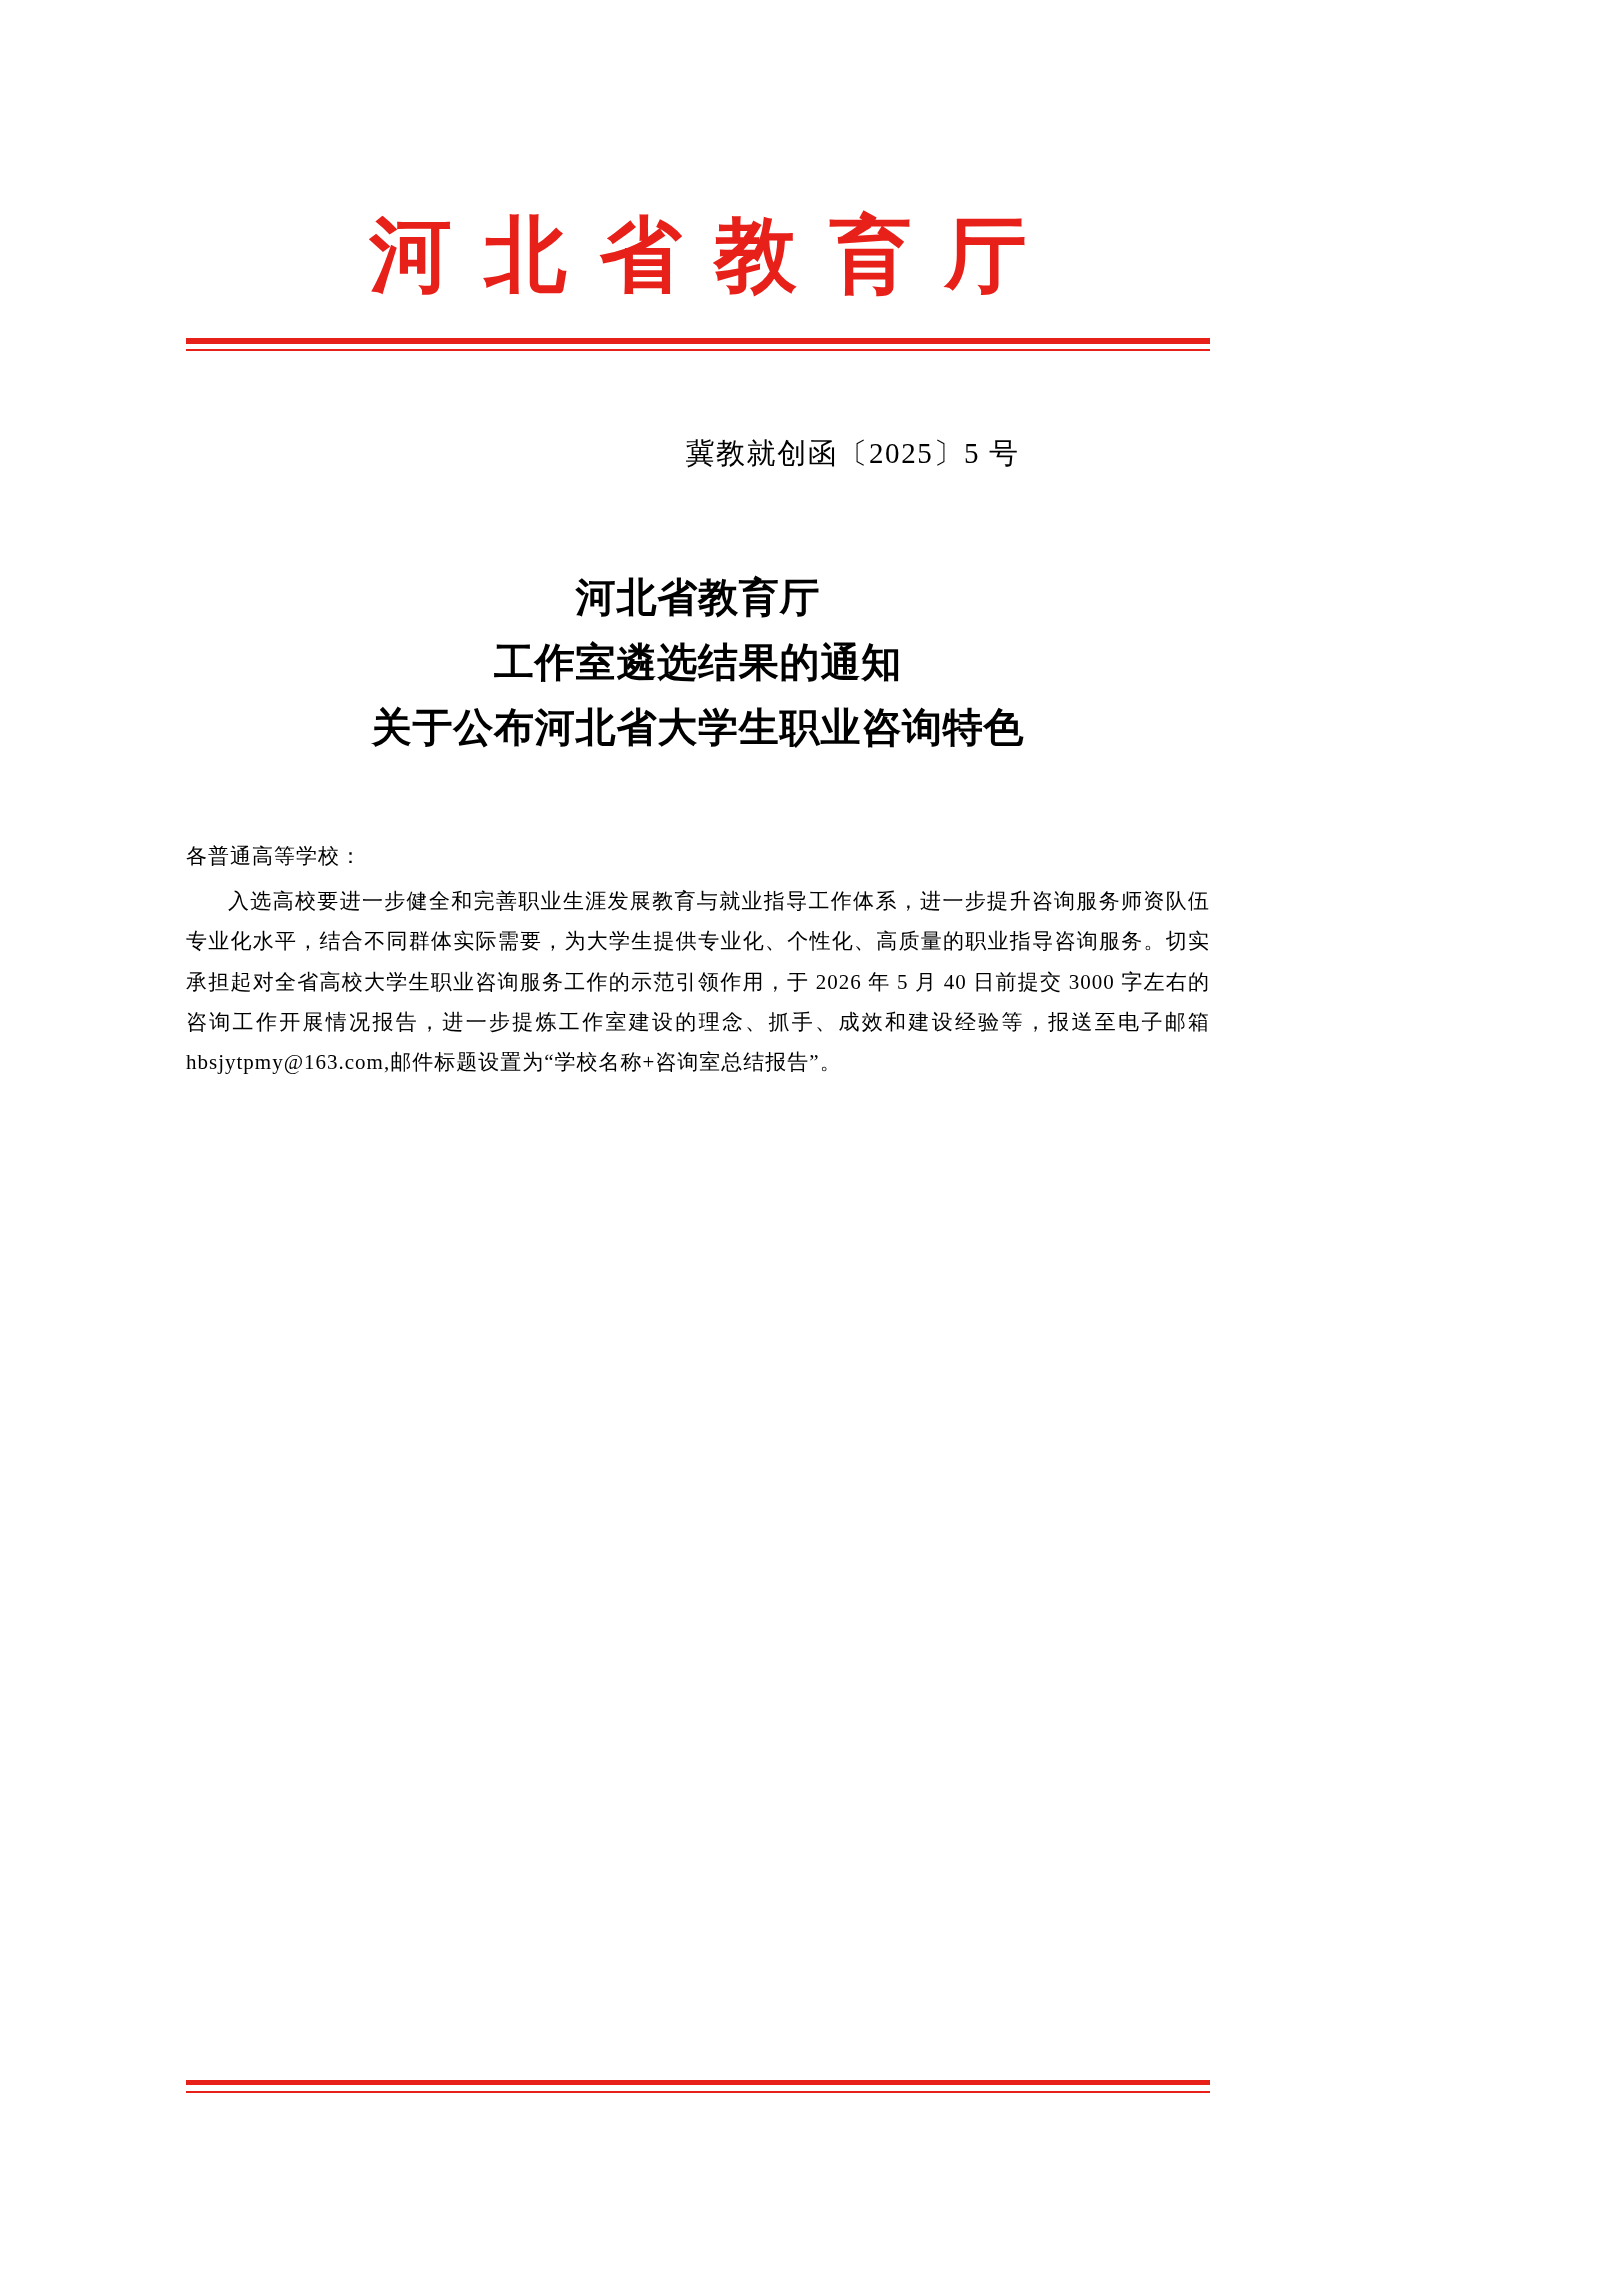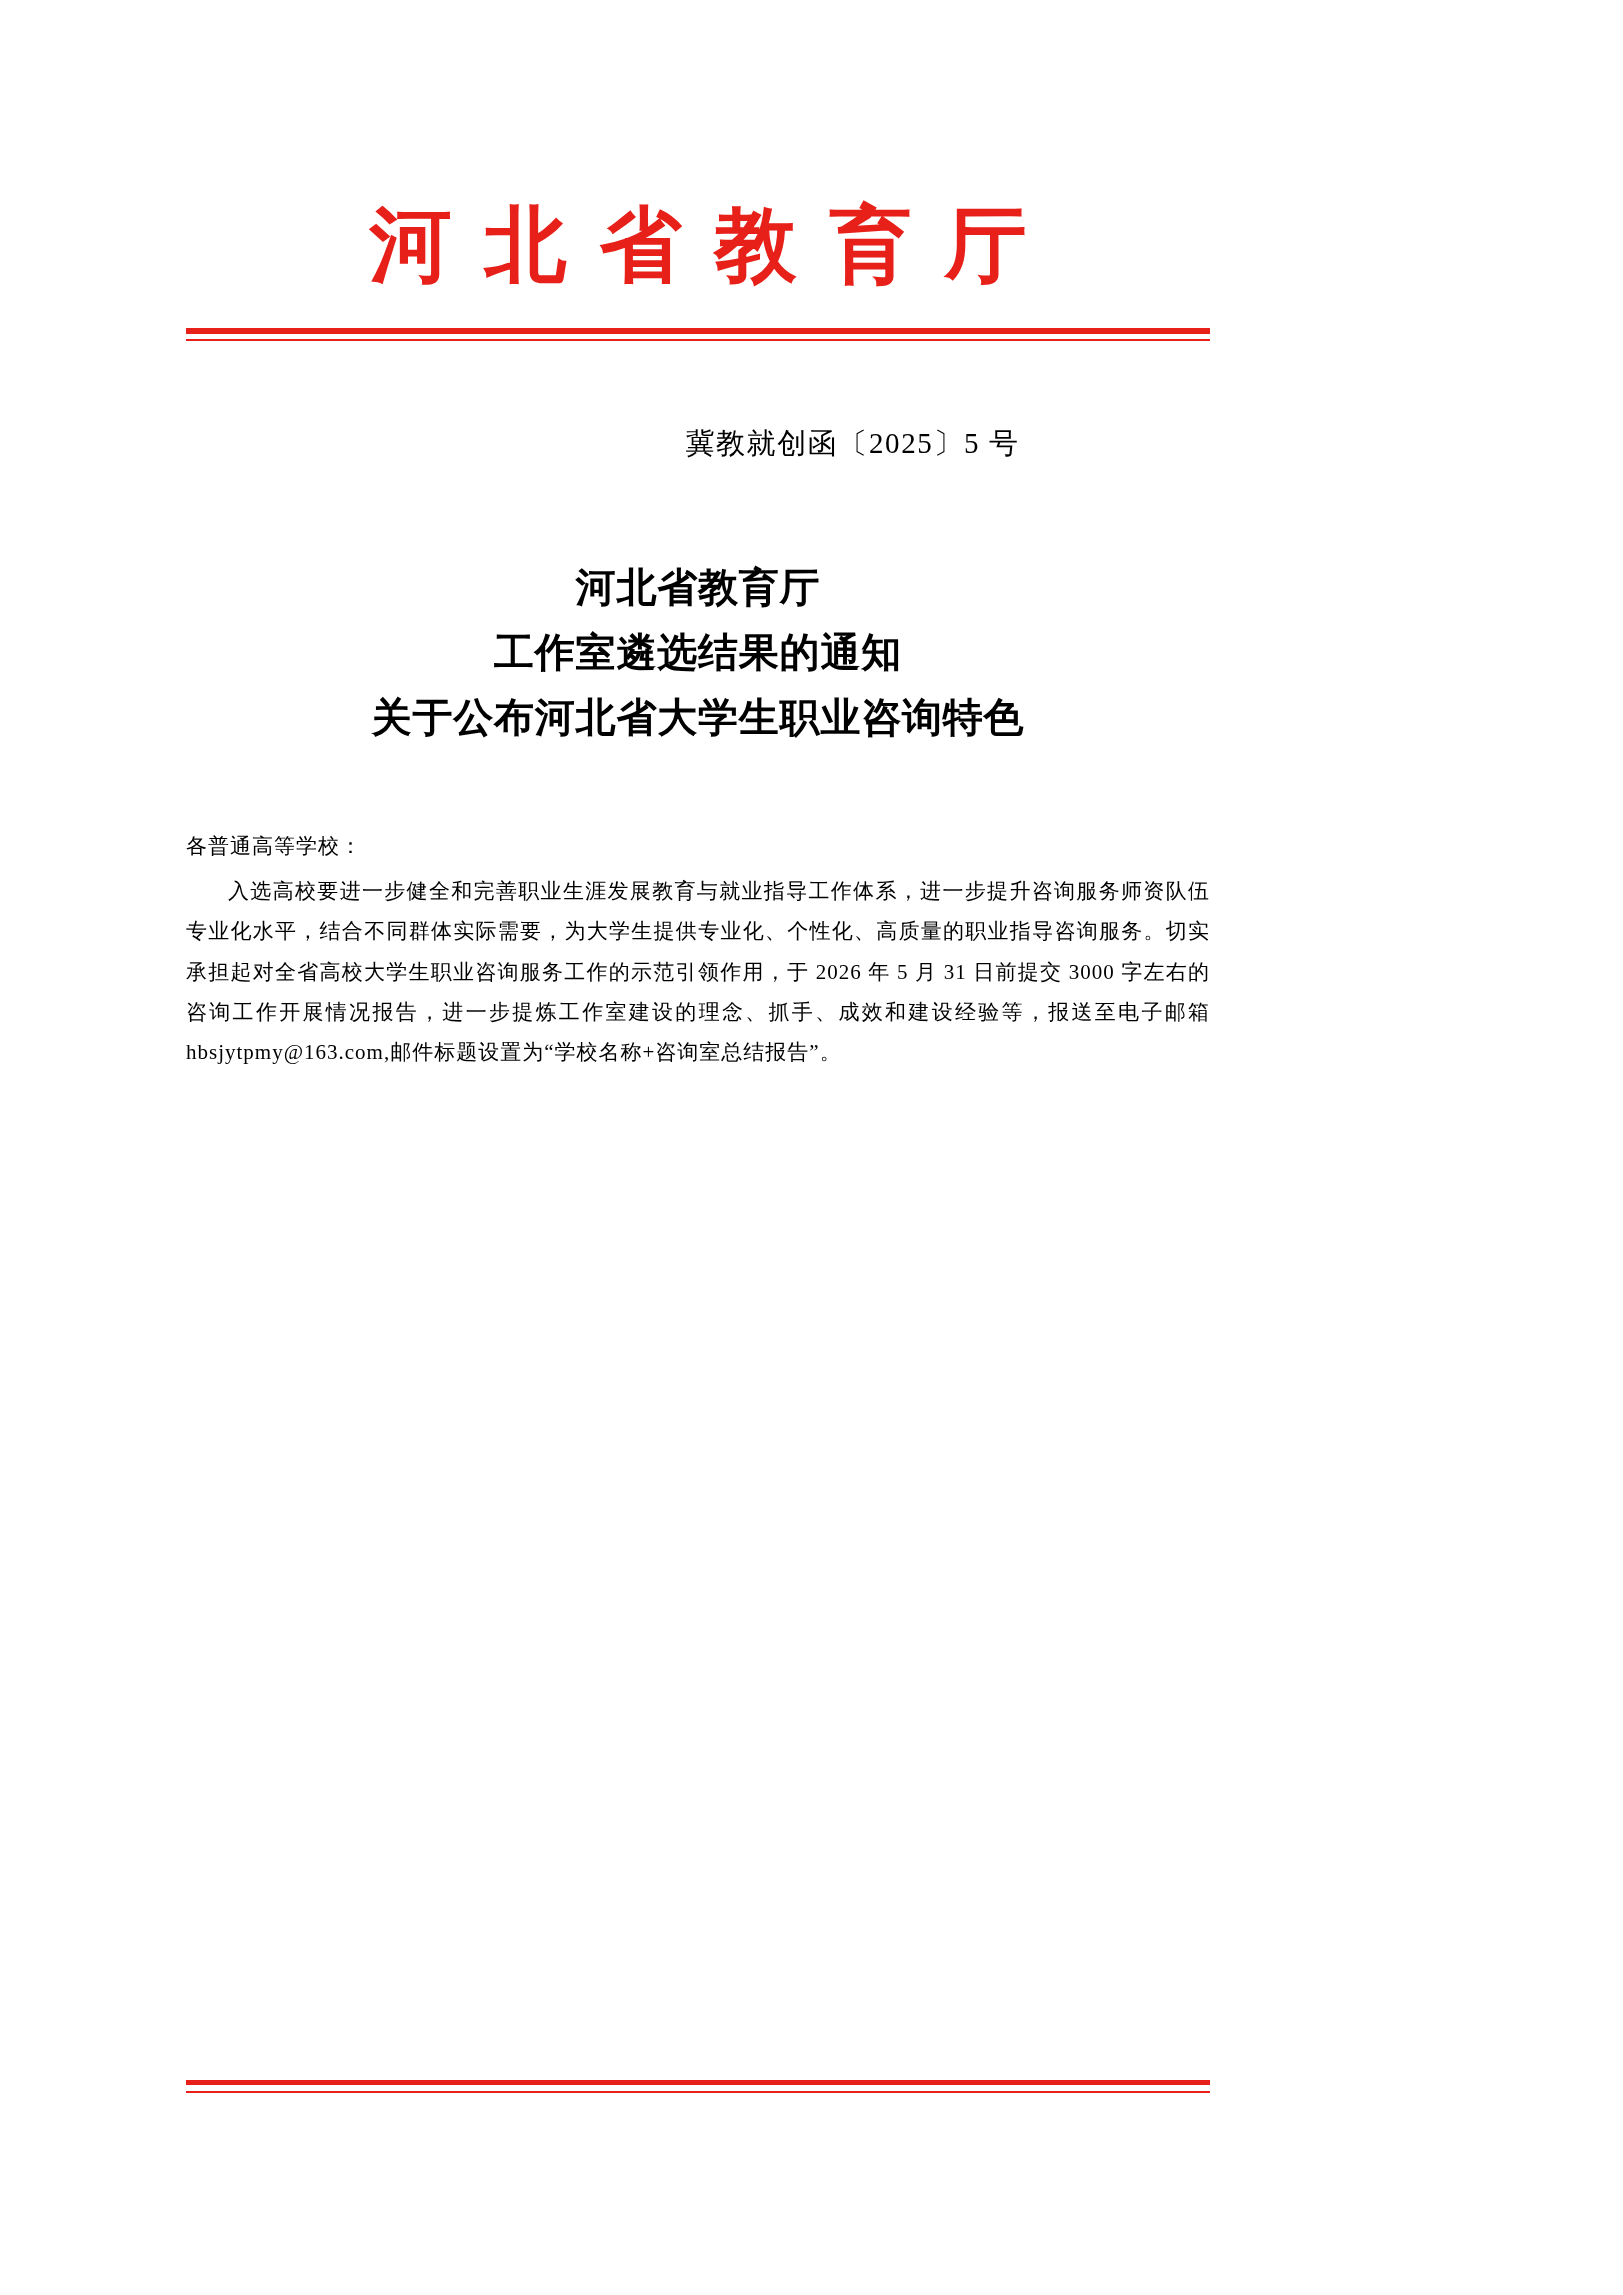--- a/index.html
+++ b/index.html
@@ -12,21 +12,21 @@
     height: 2295px;
     font-family: "Liberation Serif", serif;
     color: #000000;
     overflow: hidden;
   }
   .page {
     position: relative;
     width: 1396px;
     height: 2295px;
     box-sizing: border-box;
-    padding: 4px 186px;
+    padding: 14px 186px;
   }
 
   
   .letterhead {
     padding-top: 197px;
     text-align: center;
   }
   .letterhead-title {
     color: #e8201a;
     font-family: "DejaVu Serif", "Liberation Serif", serif;
@@ -110,21 +110,21 @@
   <div class="doc-number">冀教就创函〔2025〕5 号</div>
 
   <div class="doc-title">
     <div>河北省教育厅</div>
     <div>工作室遴选结果的通知</div>
     <div>关于公布河北省大学生职业咨询特色</div>
   </div>
 
   <div class="body-text">
     <p class="salutation">各普通高等学校：</p>
-    <p class="para">入选高校要进一步健全和完善职业生涯发展教育与就业指导工作体系，进一步提升咨询服务师资队伍专业化水平，结合不同群体实际需要，为大学生提供专业化、个性化、高质量的职业指导咨询服务。切实承担起对全省高校大学生职业咨询服务工作的示范引领作用，于 2026 年 5 月 31 日前提交 3000 字左右的咨询工作开展情况报告，进一步提炼工作室建设的理念、抓手、成效和建设经验等，报送至电子邮箱 hbsjytpmy@163.com,邮件标题设置为“学校名称+咨询室总结报告”。</p>
+    <p class="para">入选高校要进一步健全和完善职业生涯发展教育与就业指导工作体系，进一步提升咨询服务师资队伍专业化水平，结合不同群体实际需要，为大学生提供专业化、个性化、高质量的职业指导咨询服务。切实承担起对全省高校大学生职业咨询服务工作的示范引领作用，于 2026 年 5 月 40 日前提交 3000 字左右的咨询工作开展情况报告，进一步提炼工作室建设的理念、抓手、成效和建设经验等，报送至电子邮箱 hbsjytpmy@163.com,邮件标题设置为“学校名称+咨询室总结报告”。</p>
   </div>
 
   <div class="footer-rules">
     <div class="rule-thick"></div>
     <div class="rule-thin"></div>
   </div>
 
 </div>
 
 

